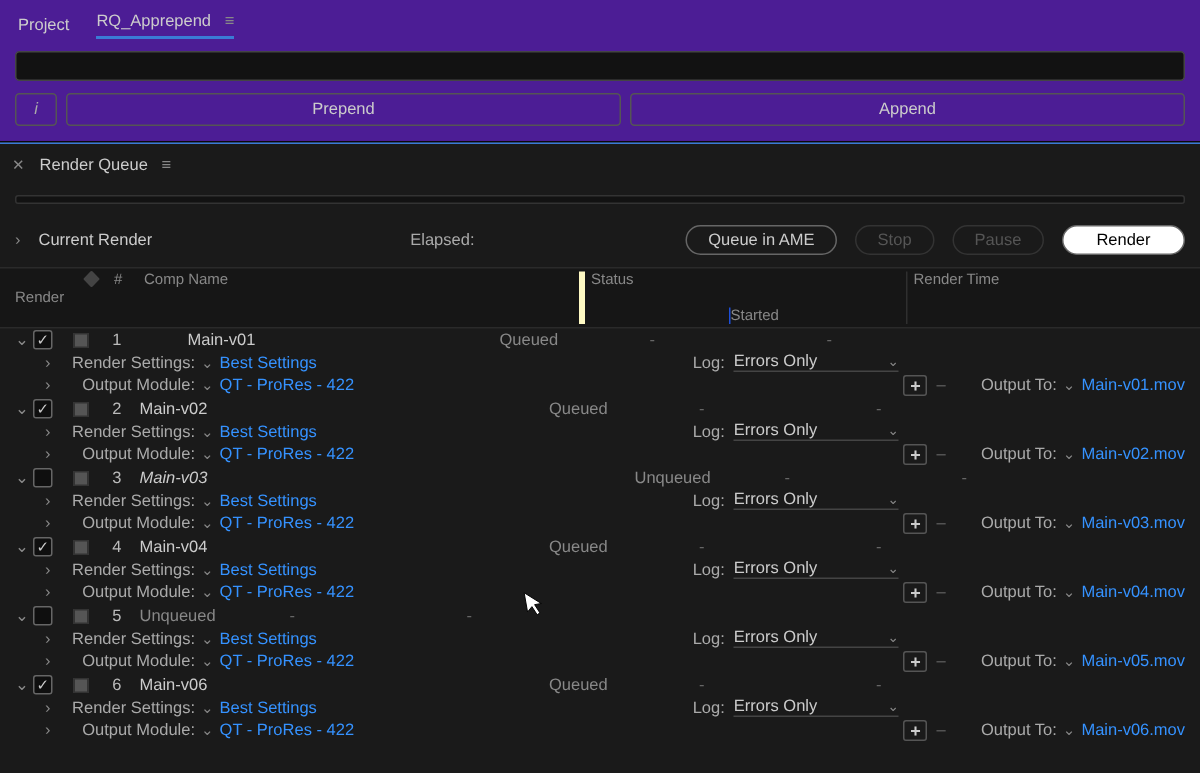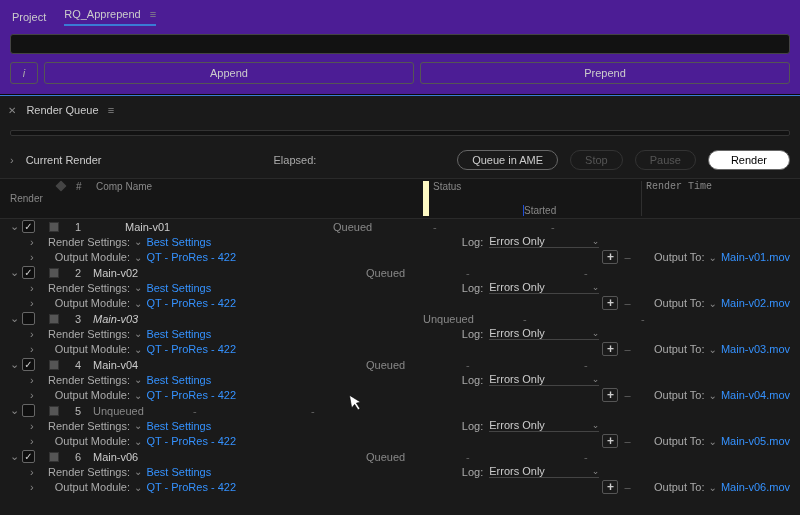--- a/index.html
+++ b/index.html
@@ -138,23 +138,23 @@
     background: #161616;
     border-top: 1px solid #2a2a2a;
     border-bottom: 1px solid #2a2a2a;
     color: #888;
     font-size: 10px;
   }
   .col-check { width: 46px; display:flex; align-items:center; gap:4px;}
   .col-tag { width: 20px; }
   .col-num { width: 20px; }
   .col-comp { width: 290px; }
-  .col-status { width: 100px; border-left: 6px solid #fef9c3; padding-left:4px;margin-left:37px;}
+  .col-status { width: 100px; border-left: 4px solid #fef9c3; padding-left:4px;}
   .col-started { width: 118px; border-left: 1px solid #1d4ed8; padding-left:0;margin-top:24px;}
-  .col-rtime { flex: 1; border-left: 1px solid #2f2f2f; padding-left:4px;font-family:Liberation Mono, monospace;}
+  .col-rtime { flex: 1; border-left: 1px solid #2f2f2f; padding-left:4px;}
   .tag-icon {
     display:inline-block; width:10px; height:10px;
     background: #444; transform: rotate(45deg) scale(0.8);
     border-radius: 1px;
   }
 
   .items-wrap { }
   .item {}
   .item-row {
     display: flex;
@@ -218,22 +218,22 @@
   <div class="tab-row">
     <span class="tab">Project</span>
     <span class="tab active">
       <span>RQ_Apprepend</span>
       <span class="menu-icon">≡</span>
     </span>
   </div>
   <div class="text-bar"></div>
   <div class="btn-row">
     <div class="info-btn">i</div>
+    <div class="wide-btn">Prepend</div>
     <div class="wide-btn">Append</div>
-    <div class="wide-btn">Prepend</div>
   </div>
 </div>
 
 <div class="rq-panel">
   <div class="rq-tabrow">
     <span class="rq-close">✕</span>
     <span class="rq-tab">
       <span>Render Queue</span>
       <span class="menu-icon">≡</span>
     </span>

